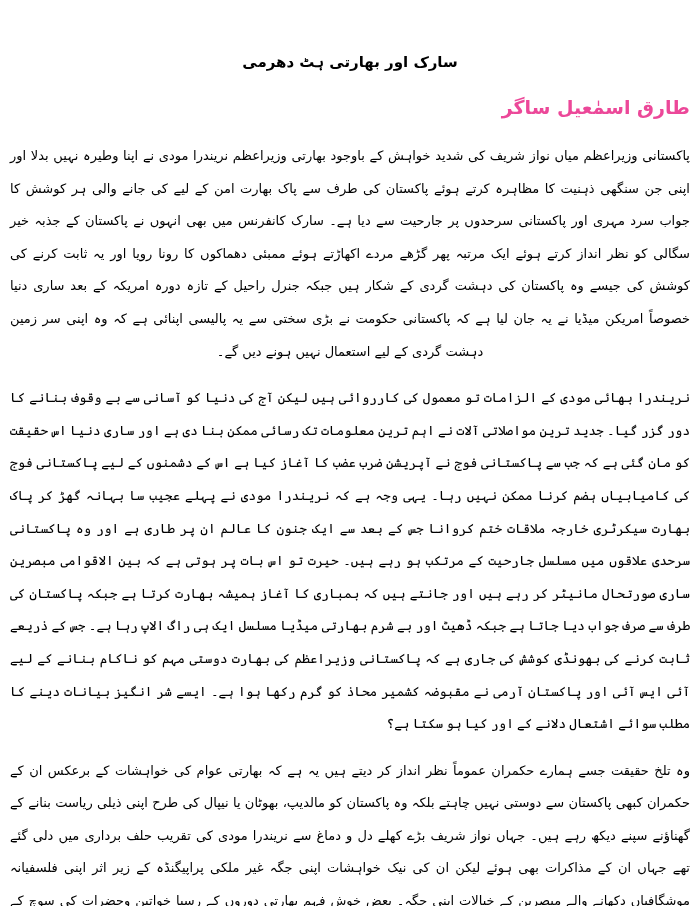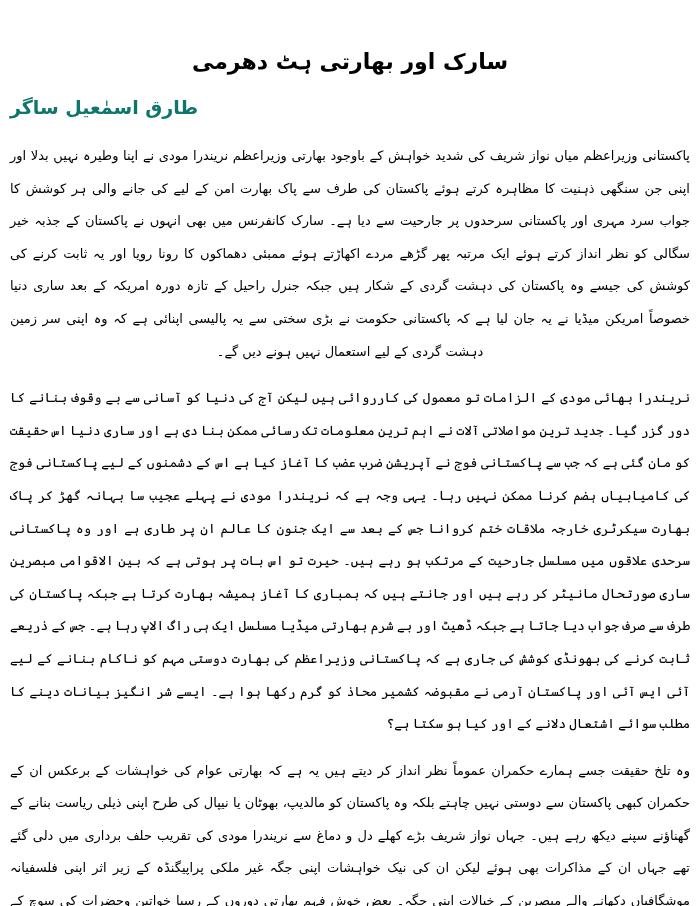--- a/index.html
+++ b/index.html
@@ -15,32 +15,32 @@
     overflow: hidden;
     box-sizing: border-box;
     padding: 44px 10px 0 10px;
     direction: rtl;
     font-family: "DejaVu Sans", sans-serif;
     color: #000000;
   }
   .title {
     margin: 0 0 10px 0;
     text-align: center;
-    font-size: 22px;
+    font-size: 15px;
     line-height: 36px;
     font-weight: bold;
     color: #000000;
   }
   .author {
     margin: 0 0 16px 0;
-    text-align: left;
+    text-align: right;
     font-size: 19px;
     line-height: 34px;
     font-weight: bold;
-    color: #0f766e;
+    color: #ec4899;
   }
   .body-text p.para {
     direction: rtl;
     unicode-bidi: embed;
     margin: 0 0 14px 0;
     font-size: 13px;
     line-height: 32.6px;
     text-align: justify;
     color: #000000;
   }

